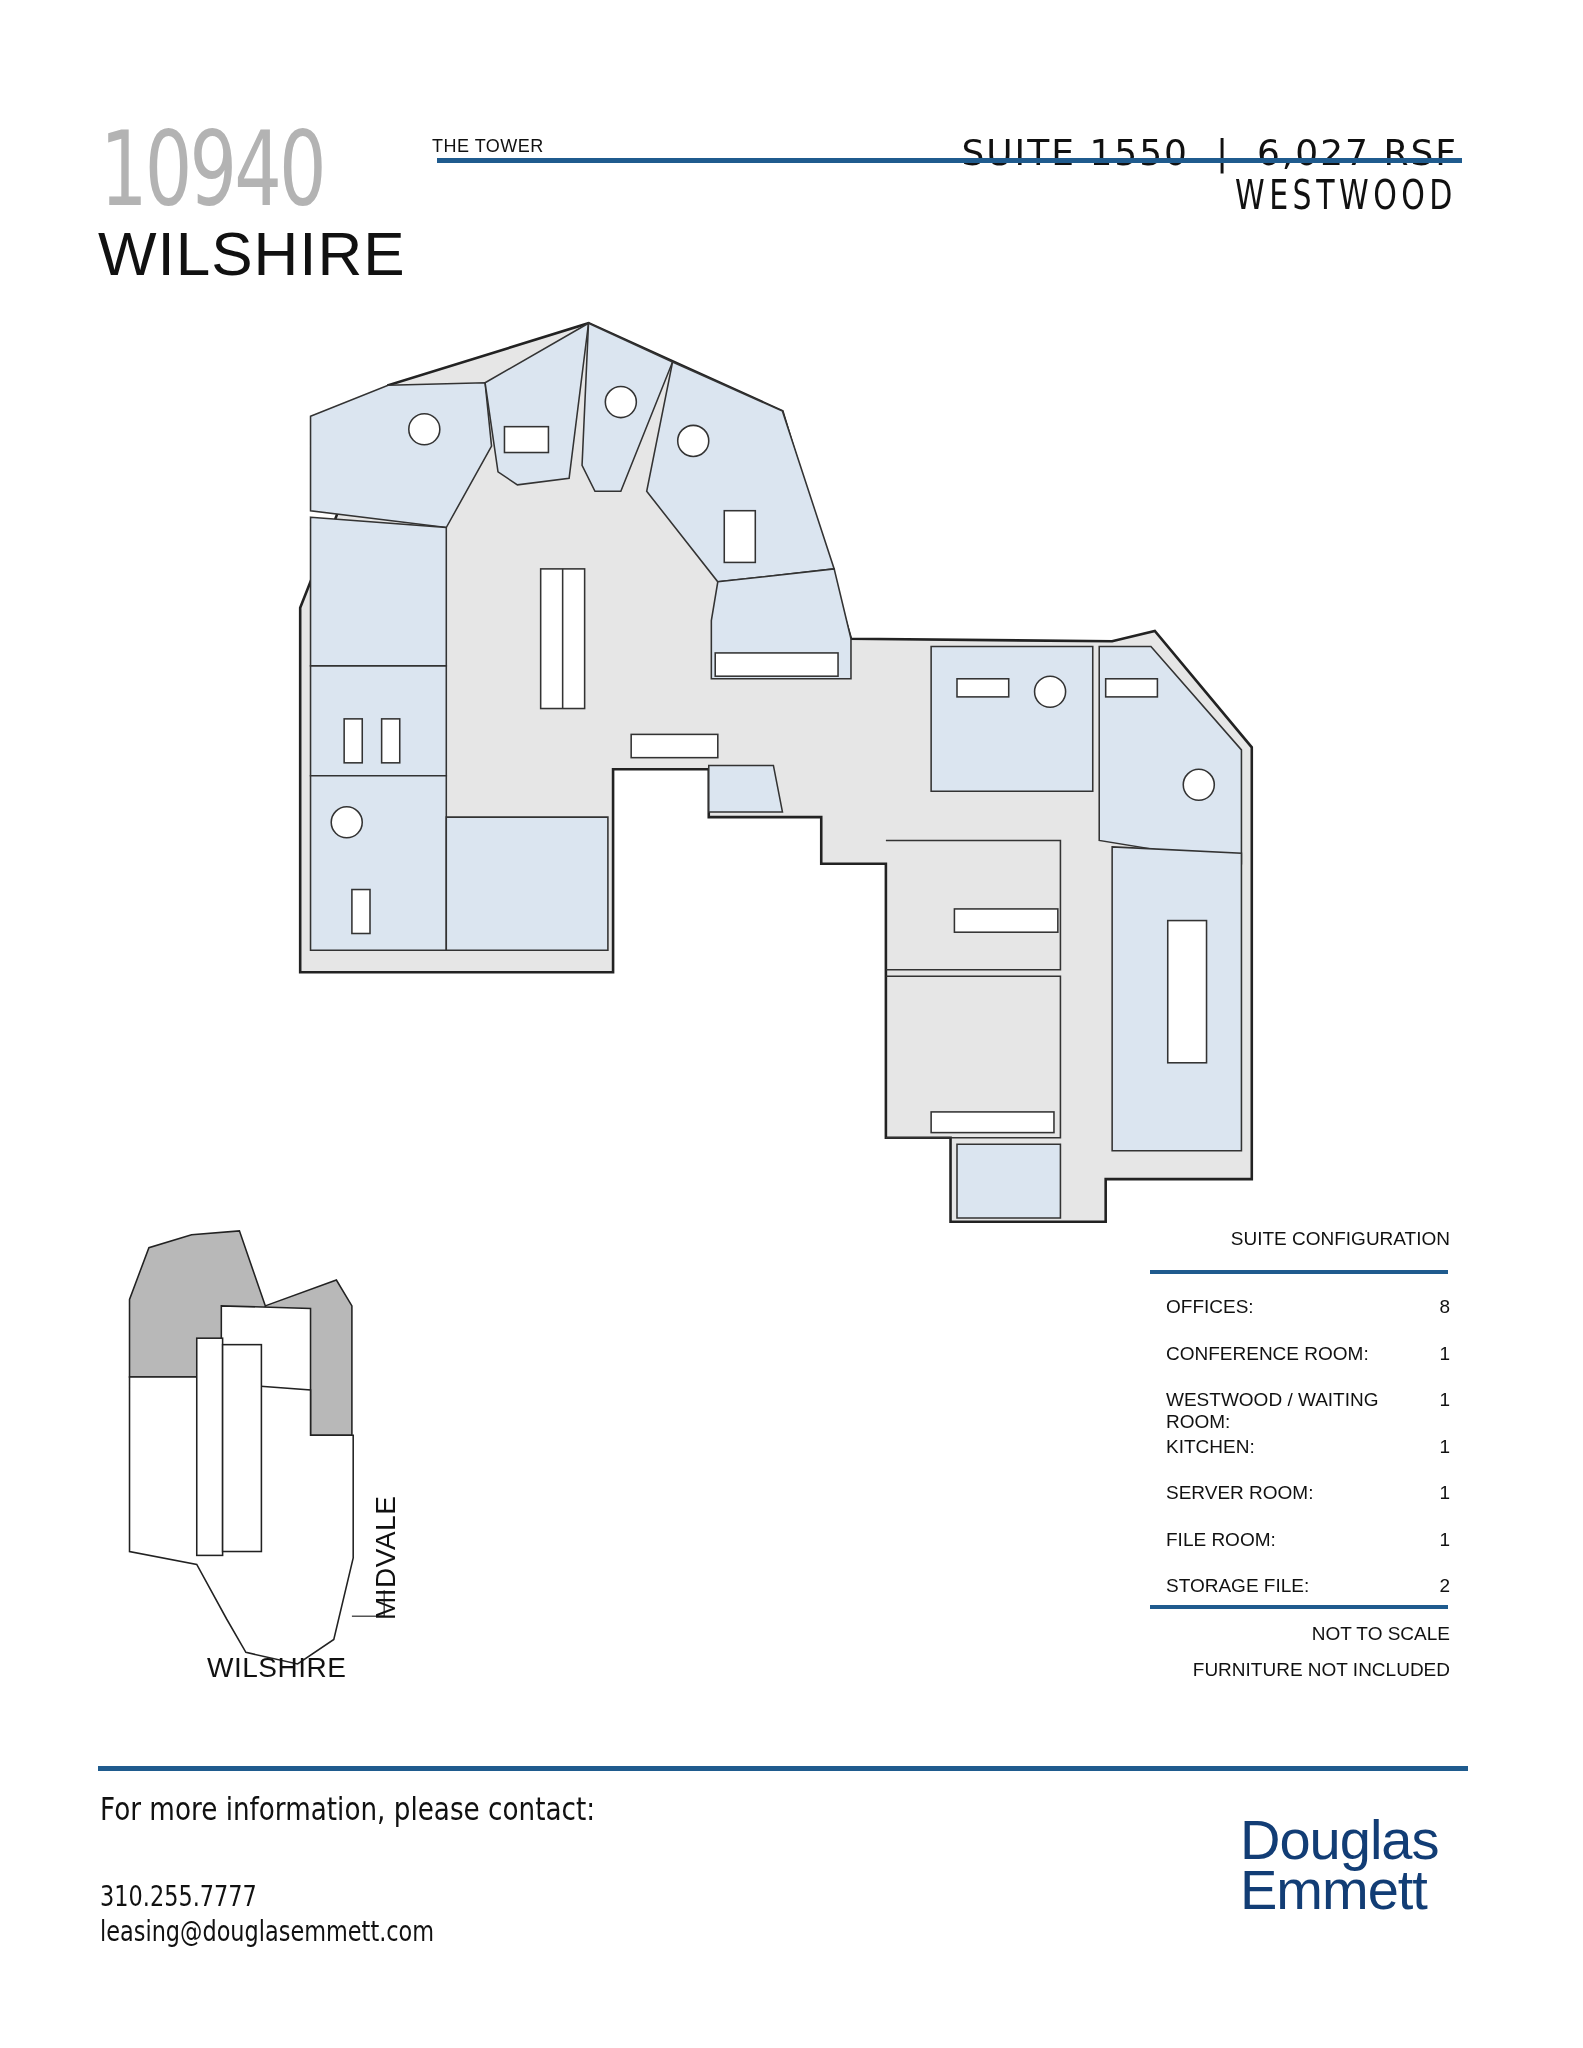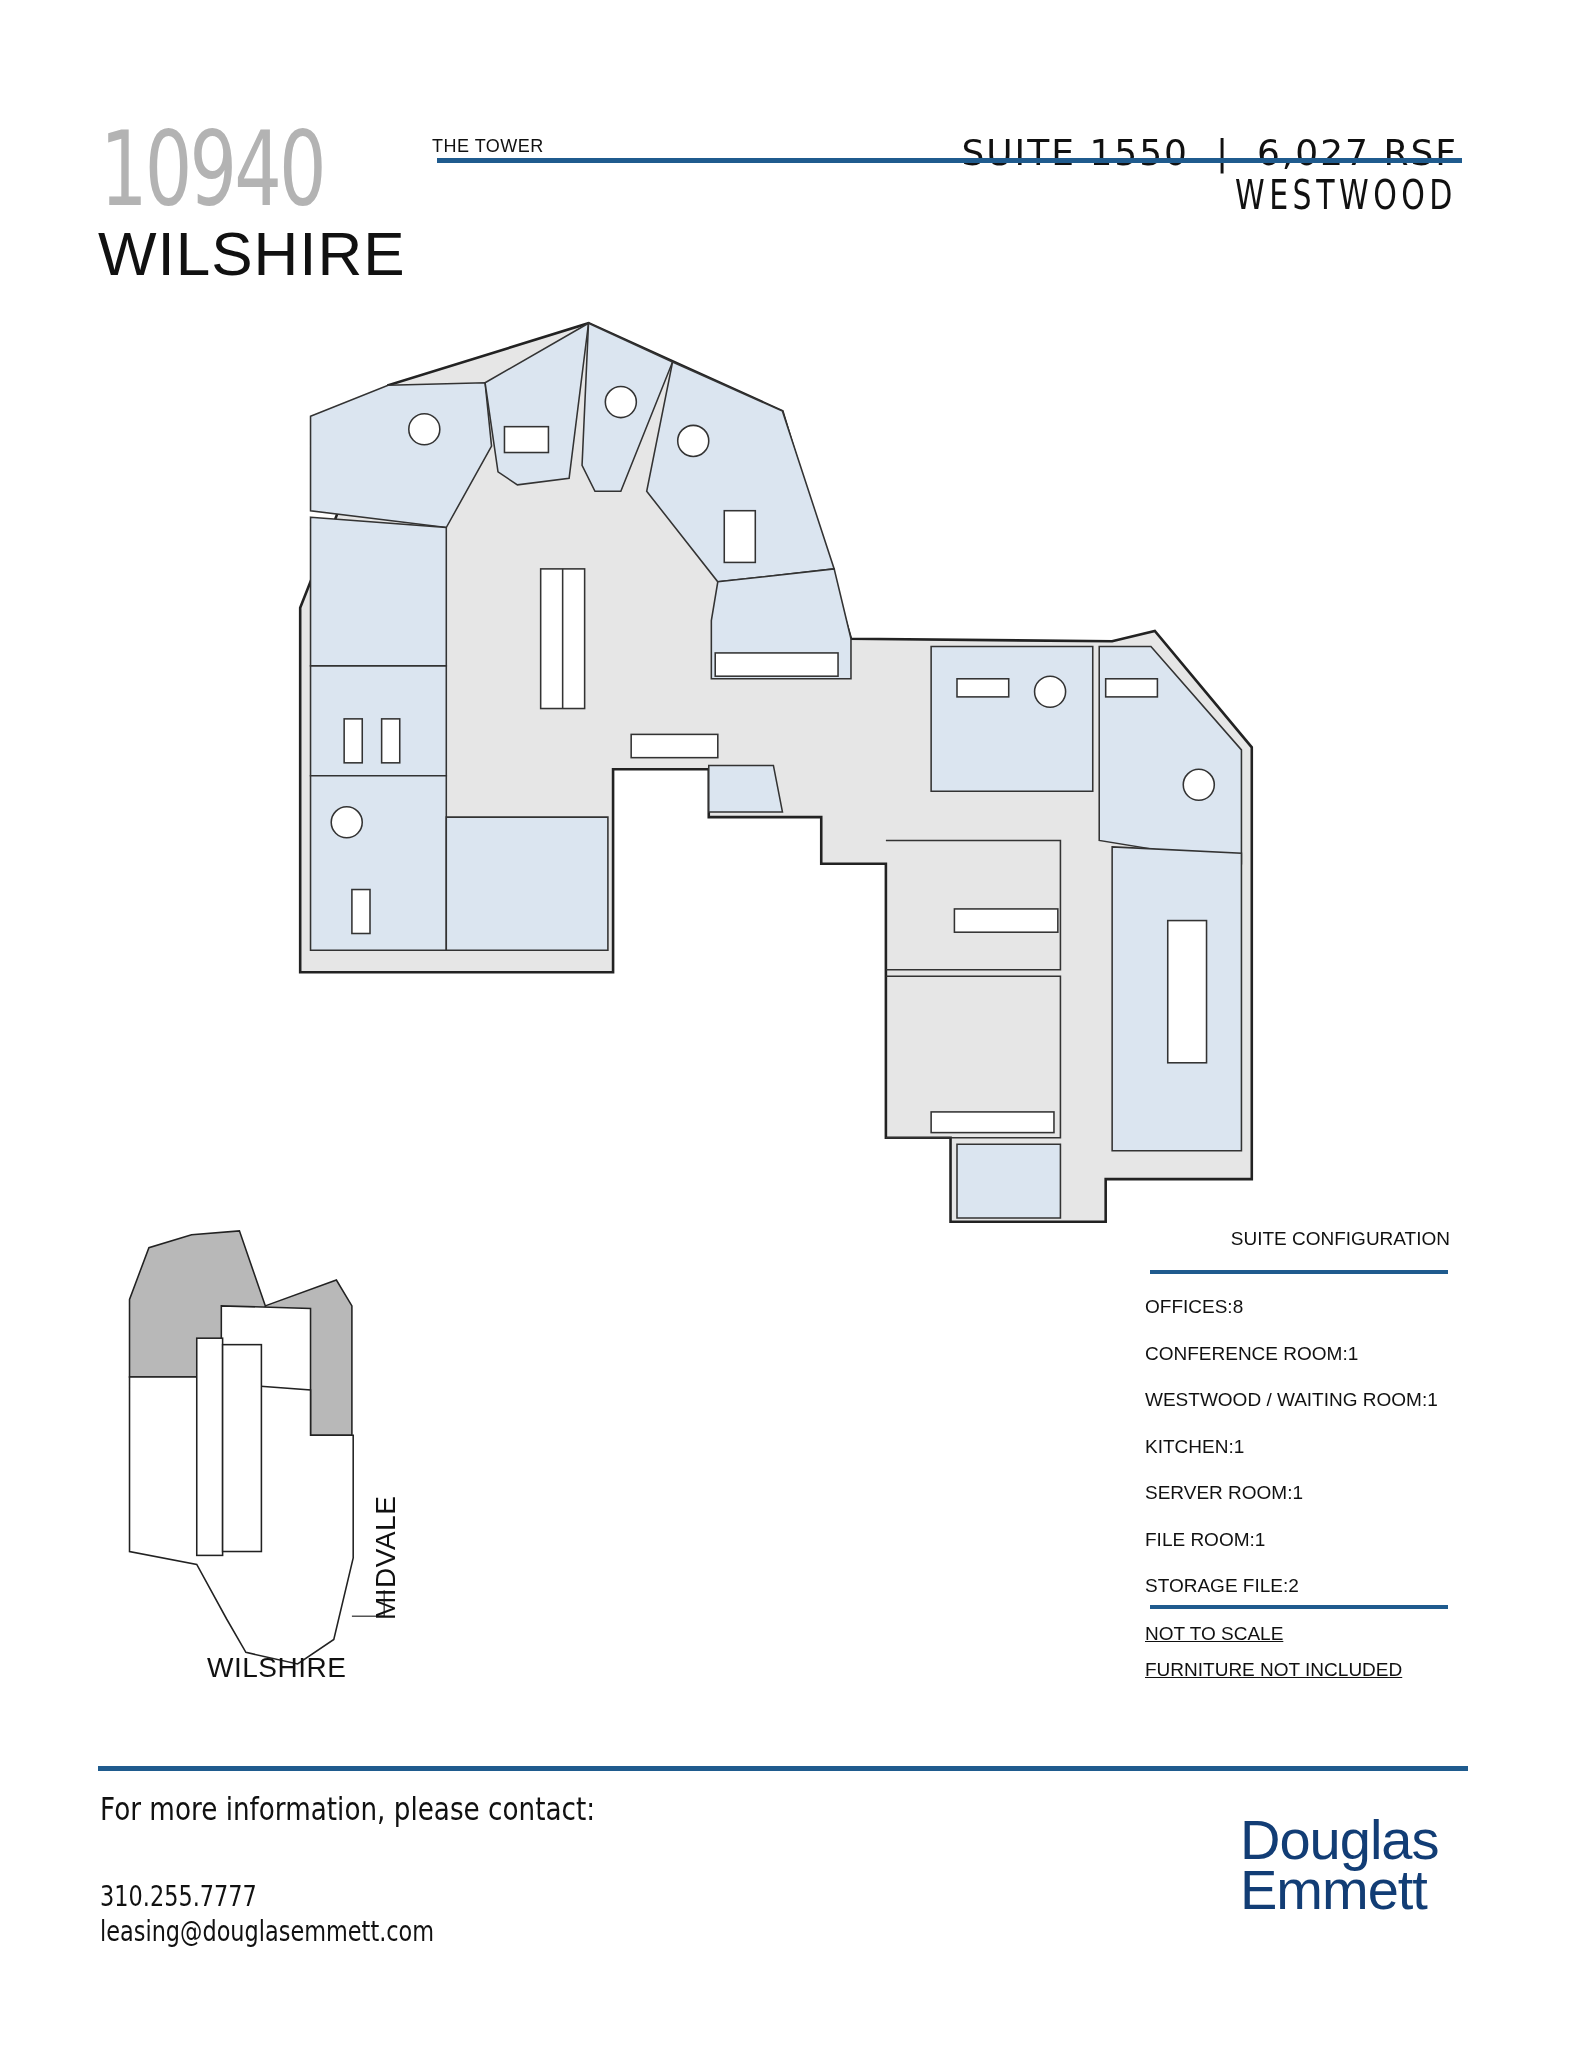--- a/index.html
+++ b/index.html
@@ -7,22 +7,22 @@
   .abs{position:absolute;}
   #plan{position:absolute;left:0;top:0;width:1583px;height:2048px;}
   .address-num{left:100px;top:108px;font-size:104px;font-weight:300;color:#b3b3b3;letter-spacing:-4px;transform:scaleX(0.72);transform-origin:left top;font-family:"DejaVu Sans",sans-serif;font-weight:normal;-webkit-text-stroke:0;}
   .street{left:98px;top:218px;font-size:62px;color:#111;letter-spacing:1px;}
   .tower{left:432px;top:136px;font-size:18px;letter-spacing:0.5px;}
   .suite{right:125px;top:112px;font-size:36px;letter-spacing:2px;font-family:"DejaVu Sans",sans-serif;margin-top:20px;}
   .hood{right:126px;top:172px;font-size:40px;letter-spacing:6px;transform:scaleX(0.75);transform-origin:right top;font-family:"DejaVu Sans",sans-serif;font-weight:normal;}
   .rule{background:#1f5b8e;height:5px;}
   .config{left:1145px;top:1228px;width:305px;font-size:19px;}
   .config .title{text-align:right;margin-bottom:20px;}
-  .config .row{display:flex;height:46.5px;align-items:flex-start;}
-  .config .note{text-align:left;text-decoration:underline;}
+  .config .row{display:flex;justify-content:space-between;height:46.5px;align-items:flex-start;margin-left:21px;}
+  .config .note{text-align:right;}
   .contact{left:100px;top:1790px;font-size:32px;font-family:"DejaVu Sans",sans-serif;transform:scaleX(0.82);transform-origin:left top;}
   .phone{left:100px;top:1880px;font-size:28px;font-family:"DejaVu Sans",sans-serif;transform:scaleX(0.8);transform-origin:left top;}
   .email{left:100px;top:1915px;font-size:28px;font-family:"DejaVu Sans",sans-serif;transform:scaleX(0.8);transform-origin:left top;}
   .logo{left:1240px;top:1815px;font-size:56px;font-weight:normal;color:#123d75;line-height:50px;letter-spacing:-1px;}
   .kp-wilshire{left:207px;top:1652px;font-size:28px;letter-spacing:0.5px;}
   .kp-midvale{left:370px;top:1620px;font-size:28px;letter-spacing:0.5px;transform:rotate(-90deg);transform-origin:left top;}
 </style>
 </head>
 <body>
 

